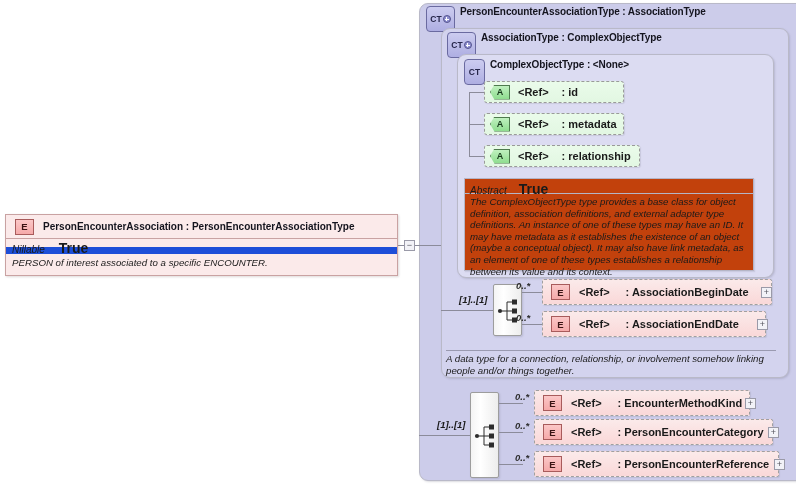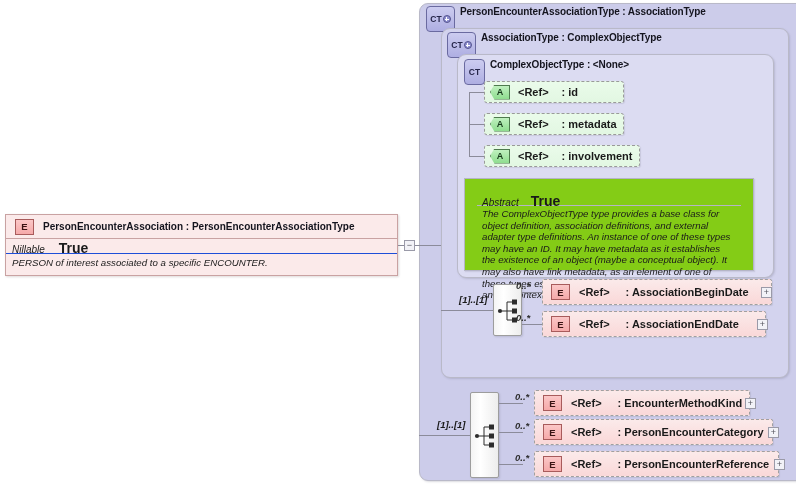--- a/index.html
+++ b/index.html
@@ -118,24 +118,24 @@
     margin-left: 13px;
     font-size: 11px;
     font-weight: bold;
     color: #1a1a1a;
     white-space: nowrap;
   }
 
   
   .anno {
     position: absolute;
-    background: #84cc16;
+    background: #c2410c;
     border: 1px solid #b5b5c6;
     box-sizing: border-box;
-    padding: 12px;
+    padding: 0;
     box-shadow: 1px 1px 1px rgba(110,110,130,0.15);
   }
   .anno-head {
     border-bottom: 1px solid #b5b5c6;
     padding: 2px 5px 2px 5px;
     display: flex;
     align-items: baseline;
     gap: 12px;
     height: 15px;
     box-sizing: border-box;
@@ -230,21 +230,21 @@
     font-size: 10px;
     font-weight: bold;
     white-space: nowrap;
     color: #14141e;
   }
   .root-sub {
     display: flex;
     align-items: baseline;
     gap: 14px;
     height: 15px;
-    border-bottom: 1px solid #1d4ed8;
+    border-bottom: 7px solid #1d4ed8;
     padding: 1px 6px 0 6px;
     box-sizing: border-box;
   }
   .root-doc {
     padding: 3px 6px;
     font-style: italic;
     font-size: 9.7px;
     color: #1a1a1a;
   }
 
@@ -336,21 +336,21 @@
 
   <div class="attr-row" style="left:484px; top:113px; width:140px;">
     <span class="attr-badge">A</span>
     <span class="attr-ref">&lt;Ref&gt;</span>
     <span class="attr-name">: metadata</span>
   </div>
 
   <div class="attr-row" style="left:484px; top:145px; width:156px;">
     <span class="attr-badge">A</span>
     <span class="attr-ref">&lt;Ref&gt;</span>
-    <span class="attr-name">: involvement</span>
+    <span class="attr-name">: relationship</span>
   </div>
 
   <div class="anno" style="left:464px; top:178px; width:290px; height:93px;">
     <div class="anno-head">
       <span class="anno-key">Abstract</span>
       <span class="anno-val">True</span>
     </div>
     <div class="anno-body">The ComplexObjectType type provides a base class for object definition, association definitions, and external adapter type definitions. An instance of one of these types may have an ID. It may have metadata as it establishes the existence of an object (maybe a conceptual object). It may also have link metadata, as an element of one of these types establishes a relationship between its value and its context.</div>
   </div>
 
@@ -383,20 +383,21 @@
   <div class="expander" style="left:761px; top:287px;">+</div>
 
   <div class="card-occ" style="left:516px; top:312px;">0..*</div>
   <div class="el-row" style="left:542px; top:311px; width:224px;">
     <span class="el-badge">E</span>
     <span class="el-ref">&lt;Ref&gt;</span>
     <span class="el-name">: AssociationEndDate</span>
   </div>
   <div class="expander" style="left:757px; top:319px;">+</div>
 
+  <div class="anno-plain" style="left:446px; top:350px; width:330px;">A data type for a connection, relationship, or involvement somehow linking people and/or things together.</div>
 
   <div class="hline" style="left:419px; top:435px; width:55px;"></div>
   <div class="card" style="left:437px; top:419px;">[1]..[1]</div>
 
   <div class="compositor" style="left:470px; top:392px; width:29px; height:86px;">
     <svg width="29" height="86" viewBox="0 0 29 86">
       <circle cx="6" cy="43" r="2.1" fill="#2c2c2c"></circle>
       <line x1="8" y1="43" x2="13" y2="43" stroke="#2c2c2c" stroke-width="1"></line>
       <line x1="13" y1="34" x2="13" y2="52" stroke="#2c2c2c" stroke-width="1"></line>
       <line x1="13" y1="34" x2="18" y2="34" stroke="#2c2c2c" stroke-width="1"></line>

